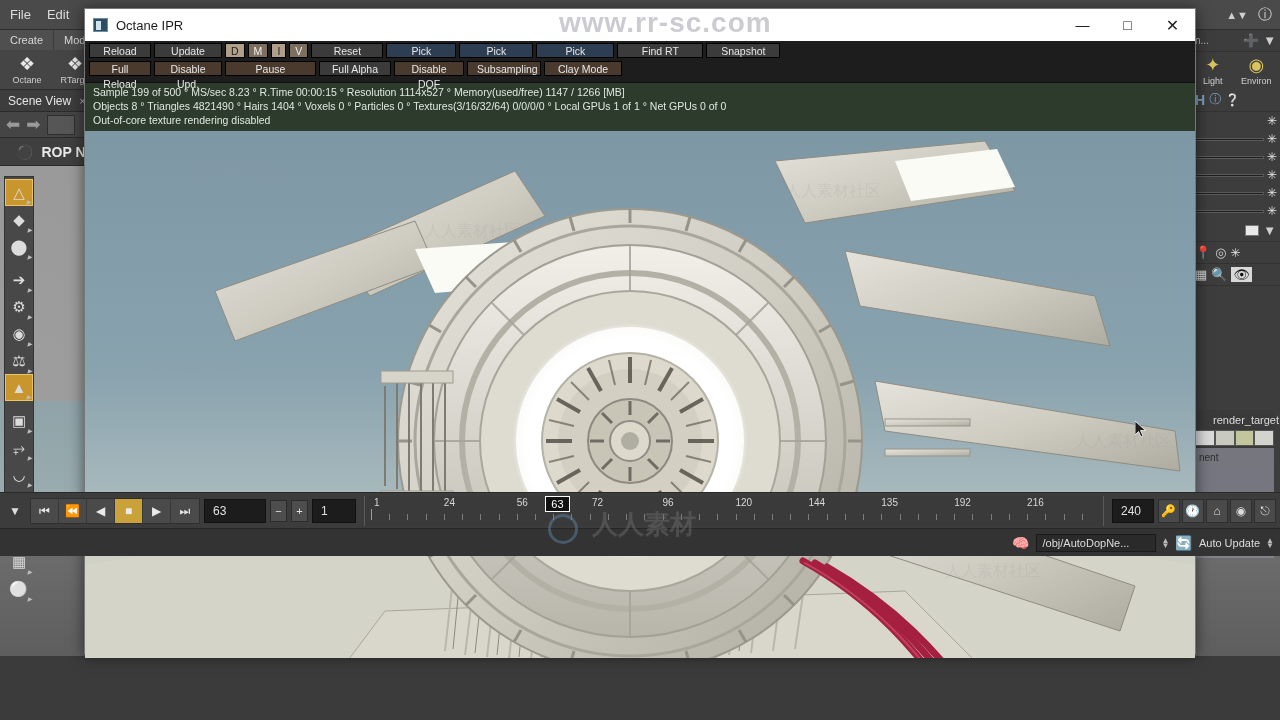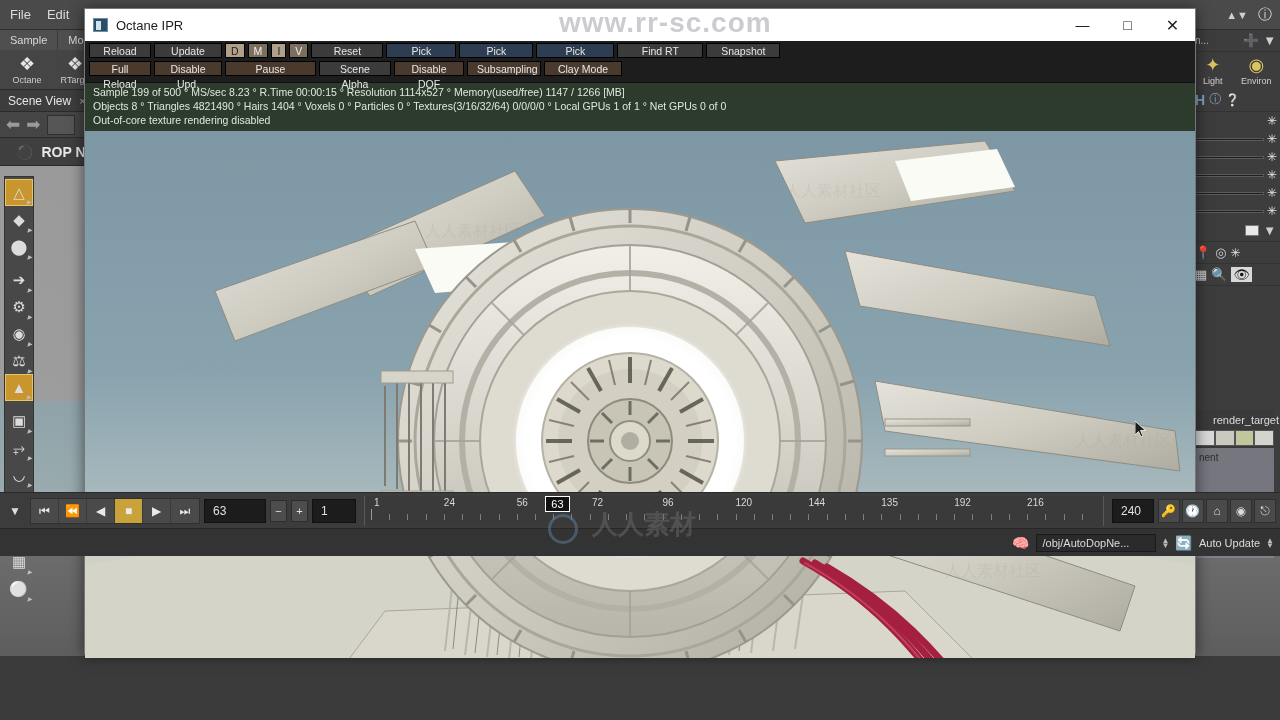--- a/index.html
+++ b/index.html
@@ -199,21 +199,21 @@
       <span class="mi">Edit</span>
       <span class="mi">F</span>
       <span class="right">
         <span style="color:#cfcfcf;font-size:11px;">▲▼</span>
         <span style="font-size:14px;color:#d8d8d8;">ⓘ</span>
       </span>
     </div>
 
     <div class="h-shelf">
       <div class="h-shelf-tabs">
-        <div class="h-shelf-tab">Sample</div>
+        <div class="h-shelf-tab">Create</div>
         <div class="h-shelf-tab">Modif</div>
       </div>
       <div class="h-shelf-items">
         <div class="shelf-item">
           <span class="gl">❖</span>
           <span class="lb">Octane</span>
         </div>
         <div class="shelf-item">
           <span class="gl">❖</span>
           <span class="lb">RTarge</span>
@@ -366,21 +366,21 @@
         <span class="tbtn blue" style="width:70px">Pick Focus</span>
         <span class="tbtn blue" style="width:74px">Pick WhiteP</span>
         <span class="tbtn blue" style="width:78px">Pick Material</span>
         <span class="tbtn dark" style="width:86px">Find RT</span>
         <span class="tbtn dark" style="width:74px">Snapshot</span>
       </div>
       <div class="tbrow">
         <span class="tbtn brown" style="width:62px">Full Reload</span>
         <span class="tbtn brown" style="width:68px">Disable Upd.</span>
         <span class="tbtn brown" style="width:91px">Pause</span>
-        <span class="tbtn dark" style="width:72px">Scene Alpha</span>
+        <span class="tbtn dark" style="width:72px">Full Alpha</span>
         <span class="tbtn brown" style="width:70px">Disable DOF</span>
         <span class="tbtn brown" style="width:74px">Subsampling</span>
         <span class="tbtn brown" style="width:78px">Clay Mode</span>
       </div>
     </div>
 
     <div class="oct-stats">
       <div>Sample 199 of 500 ° MS/sec 8.23 ° R.Time 00:00:15 ° Resolution 1114x527 ° Memory(used/free) 1147 / 1266 [MB]</div>
       <div>Objects 8 ° Triangles 4821490 ° Hairs 1404 ° Voxels 0 ° Particles 0 ° Textures(3/16/32/64) 0/0/0/0 ° Local GPUs 1 of 1 ° Net GPUs 0 of 0</div>
       <div>Out-of-core texture rendering disabled</div>

